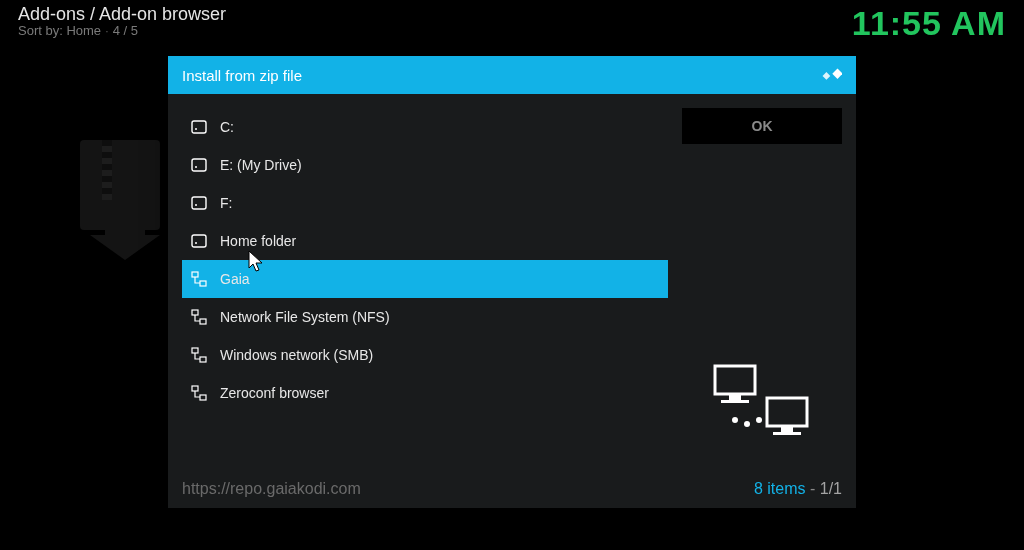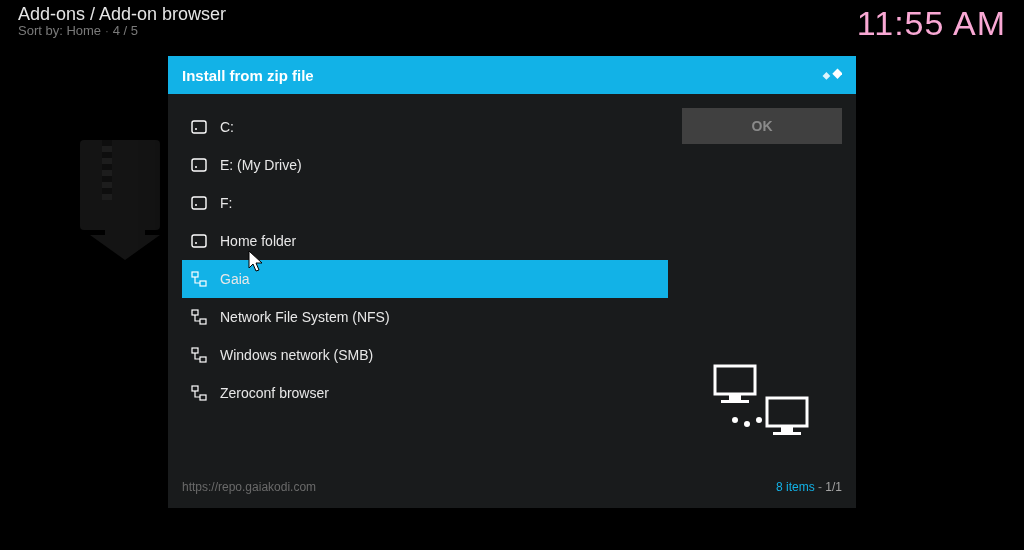--- a/index.html
+++ b/index.html
@@ -15,21 +15,21 @@
       position: absolute;
       top: 0; left: 0; right: 0;
       padding: 4px 18px 0 18px;
       display: flex;
       justify-content: space-between;
       align-items: flex-start;
     }
     .header-left { display: flex; flex-direction: column; }
     .breadcrumb { font-size: 18px; color: #e5e5e5; font-weight: 400; }
     .sort-info { font-size: 13px; color: #7a7a7a; margin-top: -2px; }
-    .clock { font-size: 34px; color: #f9a8d4; font-weight: 400; letter-spacing: 1px; }
+    .clock { font-size: 34px; color: #22c55e; font-weight: 700; letter-spacing: 1px; }
 
     .bg-zip-icon {
       position: absolute;
       left: 70px; top: 140px;
       width: 100px; height: 120px;
       opacity: 0.35;
     }
 
     .dialog {
       position: absolute;
@@ -39,21 +39,21 @@
       display: flex; flex-direction: column;
       box-shadow: 0 0 20px rgba(0,0,0,.5);
     }
     .dialog-title-bar {
       height: 38px;
       background: #12b2e7;
       display: flex; align-items: center;
       padding: 0 14px;
       justify-content: space-between;
     }
-    .dialog-title { font-size: 15px; font-weight: 700; color: #fff; }
+    .dialog-title { font-size: 15px; font-weight: 400; color: #fff; }
     .kodi-logo { display: flex; align-items: center; }
 
     .dialog-body {
       flex: 1; display: flex; padding: 14px 14px 0 14px; gap: 14px;
       position: relative;
     }
     .file-list {
       flex: 1;
       display: flex; flex-direction: column;
     }
@@ -64,37 +64,37 @@
       gap: 12px;
       font-size: 14px;
       color: #e8e8e8;
       cursor: pointer;
     }
     .file-item.selected { background: #12b2e7; }
     .item-icon { width: 18px; height: 18px; display:flex; align-items:center; justify-content:center; flex-shrink:0; }
 
     .side-panel { width: 160px; display:flex; flex-direction:column; gap:10px; }
     .dlg-button {
-      height: 36px; background: #404040; color: #d8d8d8;
+      height: 36px; background: #000000; color: #d8d8d8;
       display:flex; align-items:center; justify-content:center;
       font-size: 14px; font-weight: 600;
       cursor: pointer;
     }
     .dlg-button.ok { color: #8a8a8a; }
     .side-graphic {
       margin-top: auto; margin-bottom: 28px;
       align-self: center;
       width: 110px; height: 90px;
     }
 
     .dialog-footer {
       height: 28px;
       padding: 0 14px 6px 14px;
       display:flex; justify-content: space-between;
-      font-size: 12px;
+      font-size: 16px;
     }
     .footer-url { color: #6a6a6a; }
     .footer-count { color: #12b2e7; }
     .footer-count .page { color: #a3a3a3; }
     .footer-count .sep { color:#888; }
 
     .watermark {
       position: absolute;
       left: 410px; top: 280px;
       font-size: 46px; font-weight: 700;

